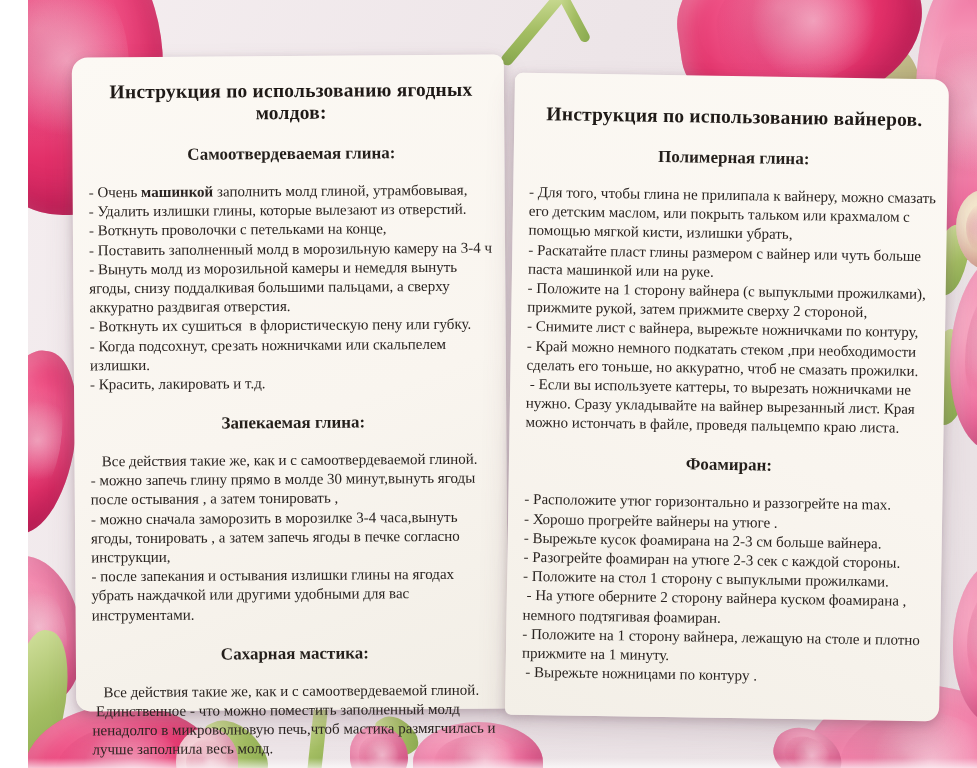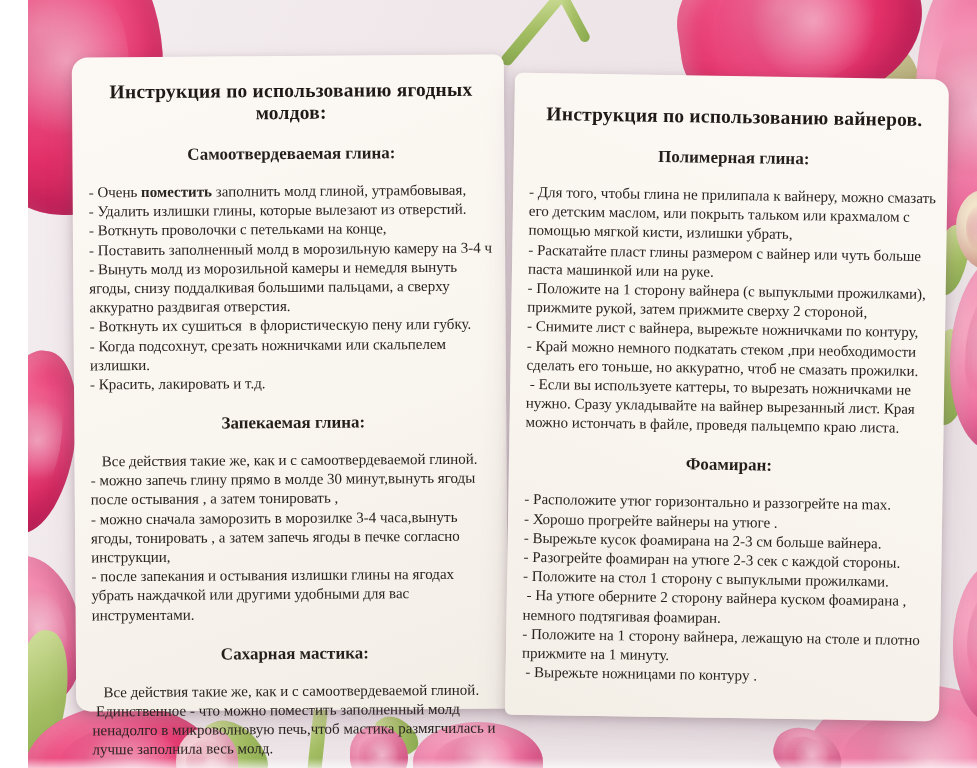--- a/index.html
+++ b/index.html
@@ -93,21 +93,21 @@
   <div class="leaf" style="left:900px;top:330px;width:42px;height:95px;border-radius:30% 70% 40% 60%;transform:rotate(15deg);"></div>
   <div class="rose mid" style="left:922px;top:255px;width:95px;height:195px;border-radius:60% 40% 55% 45%;"></div>
   <div class="rose mid" style="left:925px;top:560px;width:90px;height:165px;border-radius:55% 45% 50% 50%;"></div>
 
   <div class="page page-left">
     <div class="page-inner">
       <h1 class="page-title">Инструкция по использованию ягодных молдов:</h1>
       <div class="page-sections">
   <section class="sec">
     <h2 class="sec-heading">Самоотвердеваемая глина:</h2>
-  <p class="line">- Очень <strong>поместить</strong> заполнить молд глиной, утрамбовывая,</p>
+  <p class="line">- Очень <strong>машинкой</strong> заполнить молд глиной, утрамбовывая,</p>
             <p class="line">- Удалить излишки глины, которые вылезают из отверстий.</p>
             <p class="line">- Воткнуть проволочки с петельками на конце,</p>
             <p class="line">- Поставить заполненный молд в морозильную камеру на 3-4 ч</p>
             <p class="line">- Вынуть молд из морозильной камеры и немедля вынуть ягоды, снизу поддалкивая большими пальцами, а сверху аккуратно раздвигая отверстия.</p>
             <p class="line">- Воткнуть их сушиться  в флористическую пену или губку.</p>
             <p class="line">- Когда подсохнут, срезать ножничками или скальпелем излишки.</p>
             <p class="line">- Красить, лакировать и т.д.</p>
           </section>
 
   <section class="sec">

